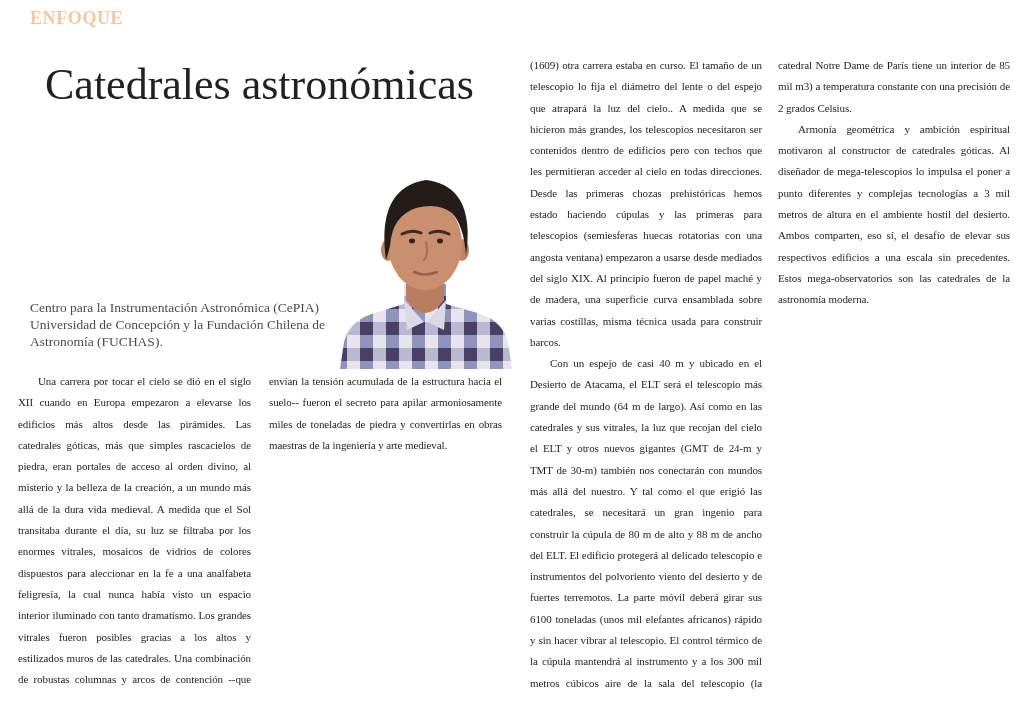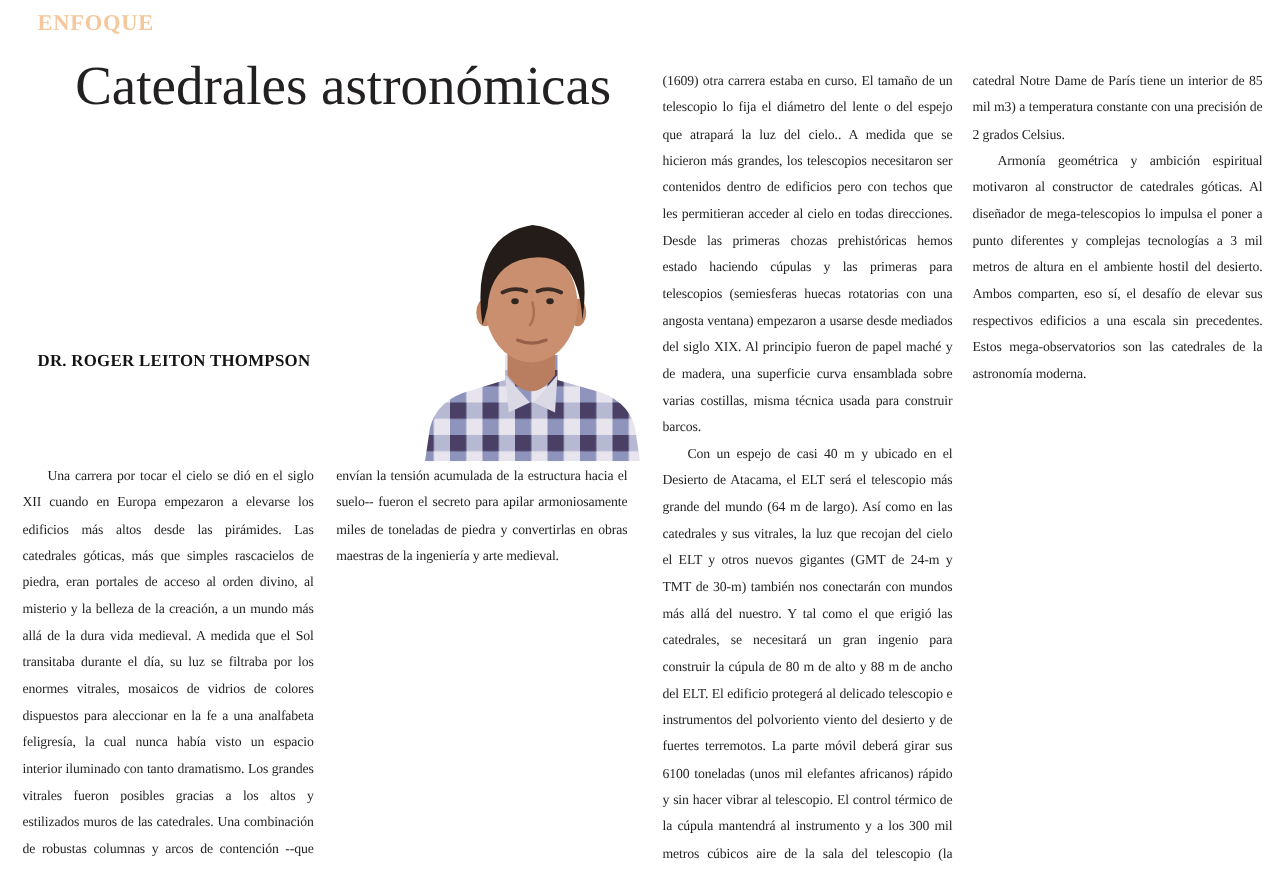--- a/index.html
+++ b/index.html
@@ -15,22 +15,21 @@
     position:absolute;left:30px;top:8px;
     font-size:18px;font-weight:bold;
     letter-spacing:0.6px;
     color:#f4c79c;
   }
   .title{
     position:absolute;left:29px;top:44px;width:460px;
     font-size:44px;line-height:49px;
     font-weight:normal;
     color:#232021;
-    margin:0;
-    text-align:right;
+    margin:16px;
   }
   .author-name{
     position:absolute;left:30px;top:281px;width:310px;
     font-size:13.5px;font-weight:bold;color:#141414;
     letter-spacing:0.2px;
   }
   .author-affiliation{
     position:absolute;left:30px;top:299px;width:314px;
     font-size:13.5px;line-height:17px;color:#4c4c4c;
   }
@@ -62,21 +61,21 @@
 </style>
 </head>
 <body>
 
 <div class="page">
 
   <div class="kicker">ENFOQUE</div>
 
   <h1 class="title">Catedrales astronómicas</h1>
 
-  <div class="author-name">DR. ROGER LEITON THOMPSON</div>
+  <div class="author-affiliation">Centro para la Instrumentación Astronómica (CePIA) Universidad de Concepción y la Fundación Chilena de Astronomía (FUCHAS).</div>
 
   <svg class="photo" viewBox="0 0 181 203" width="181" height="203" xmlns="http://www.w3.org/2000/svg">
     <defs>
       <pattern id="plaid" width="26" height="26" patternUnits="userSpaceOnUse">
         <rect width="26" height="26" fill="#e7e4ed"></rect>
         <rect width="13" height="26" fill="#8f94bc"></rect>
         <rect width="26" height="13" fill="#8f94bc" opacity="0.55"></rect>
         <rect width="13" height="13" fill="#4a4066"></rect>
       </pattern>
     </defs>

